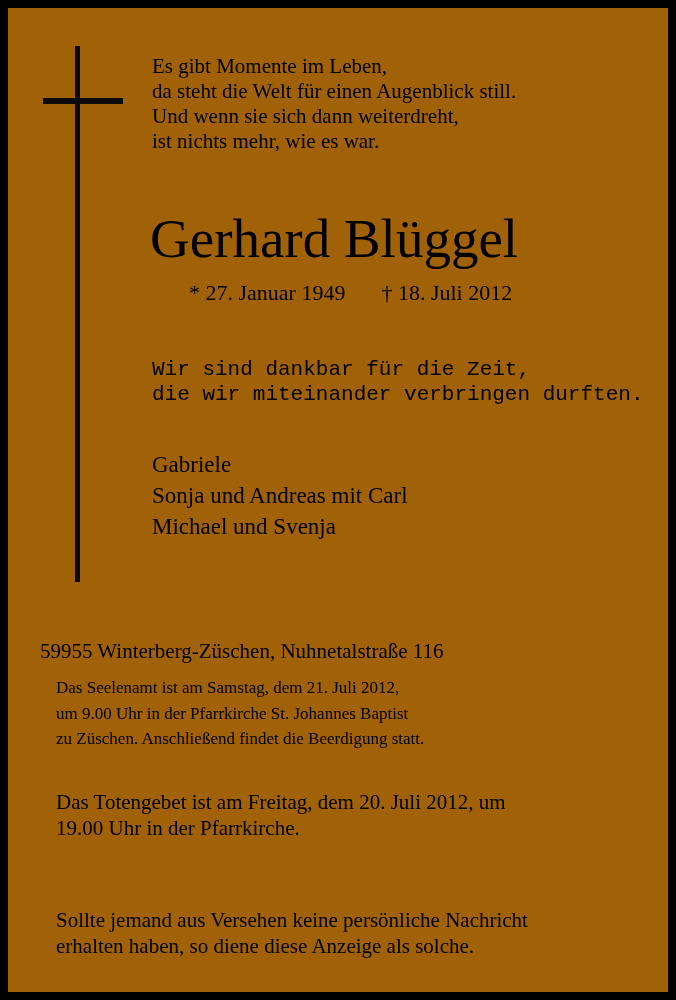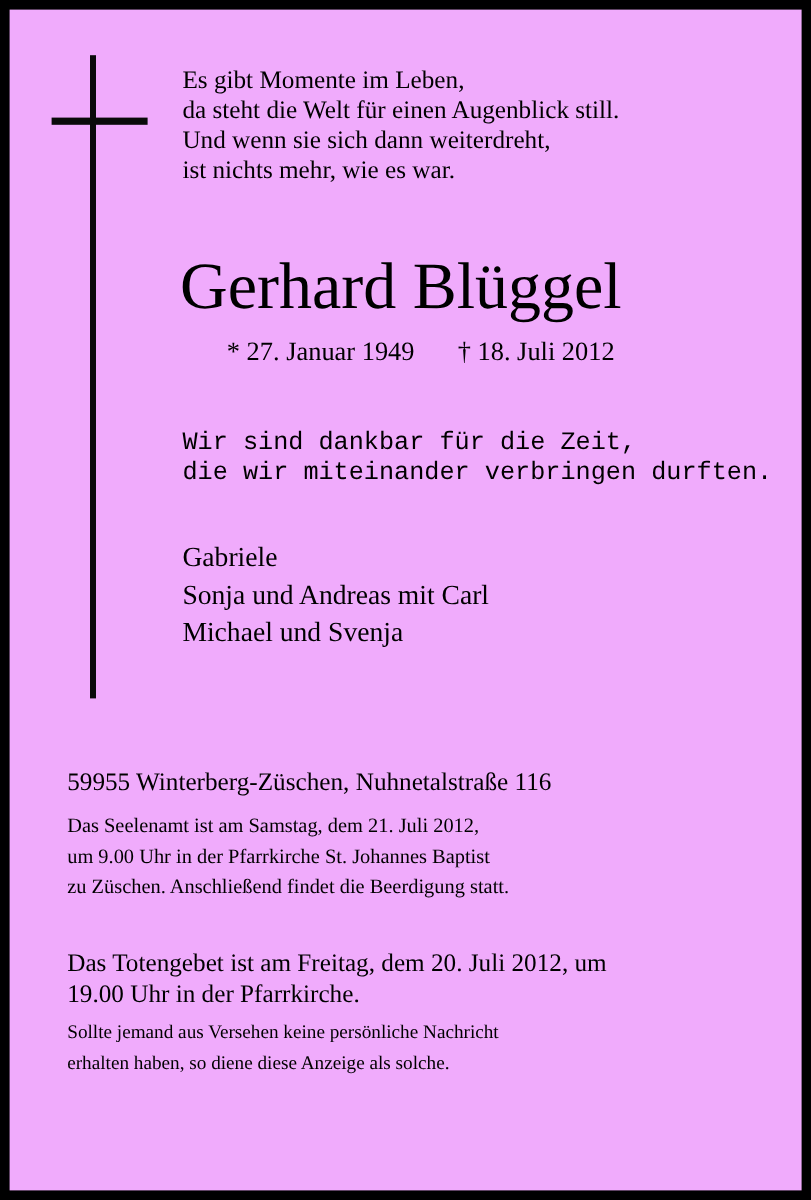--- a/index.html
+++ b/index.html
@@ -4,21 +4,21 @@
 <style>
   html, body {
     margin: 0;
     padding: 0;
     background: #ffffff;
   }
   .page {
     position: relative;
     width: 676px;
     height: 1000px;
-    background: #f0abfc;
+    background: #a16207;
     overflow: hidden;
     font-family: "Liberation Serif", "DejaVu Serif", serif;
     color: #000000;
   }
   .frame {
     position: absolute;
     inset: 0;
     border: 8px solid #000000;
     pointer-events: none;
   }
@@ -75,21 +75,21 @@
     font-family: Liberation Mono, monospace;
   }
   .mourners {
     left: 152px;
     top: 449px;
     font-size: 23px;
     line-height: 31px;
     white-space: nowrap;
   }
   .address {
-    left: 56px;
+    left: 40px;
     top: 639px;
     font-size: 21px;
     line-height: 25px;
     white-space: nowrap;
     text-align: right;
   }
   .requiem {
     left: 56px;
     top: 675px;
     font-size: 17px;
@@ -98,22 +98,22 @@
   }
   .prayer {
     left: 56px;
     top: 790px;
     font-size: 21px;
     line-height: 25.5px;
     white-space: nowrap;
   }
   .closing-note {
     left: 56px;
-    top: 848px;
-    font-size: 16px;
+    top: 908px;
+    font-size: 21px;
     line-height: 25.5px;
     white-space: nowrap;
     font-family: Liberation Serif, serif;
   }
 </style>
 </head>
 <body>
 
 <div class="page">
 

